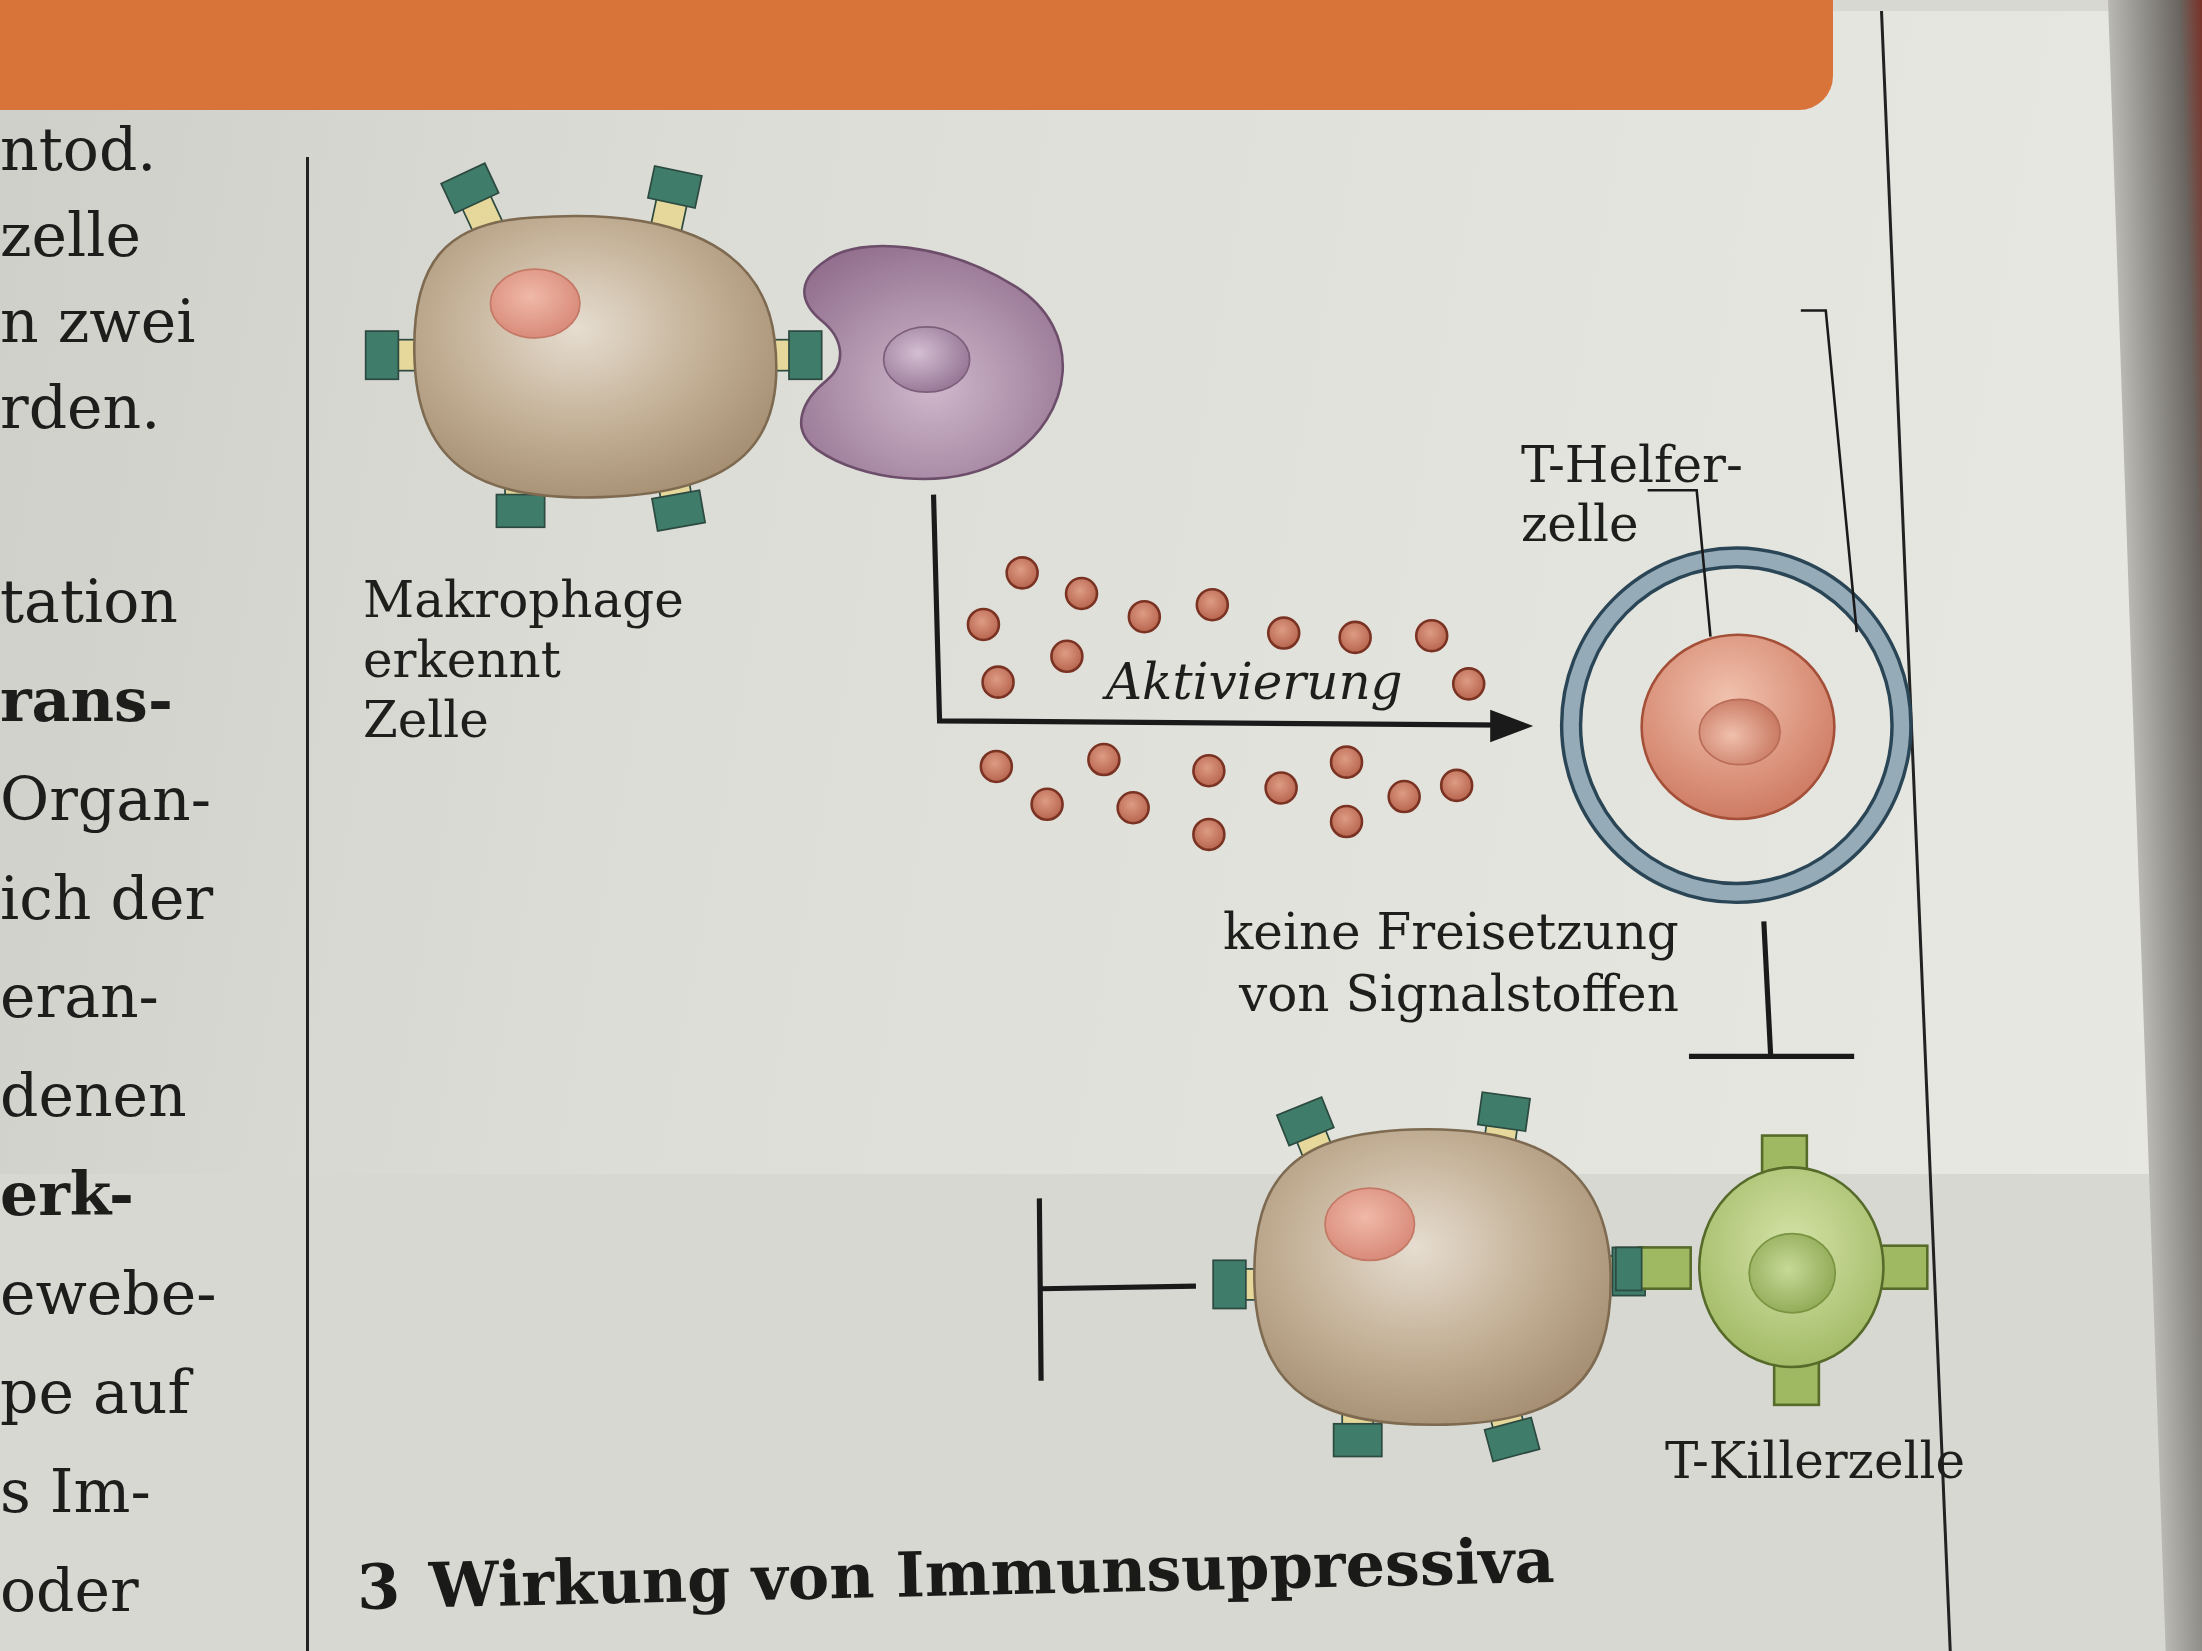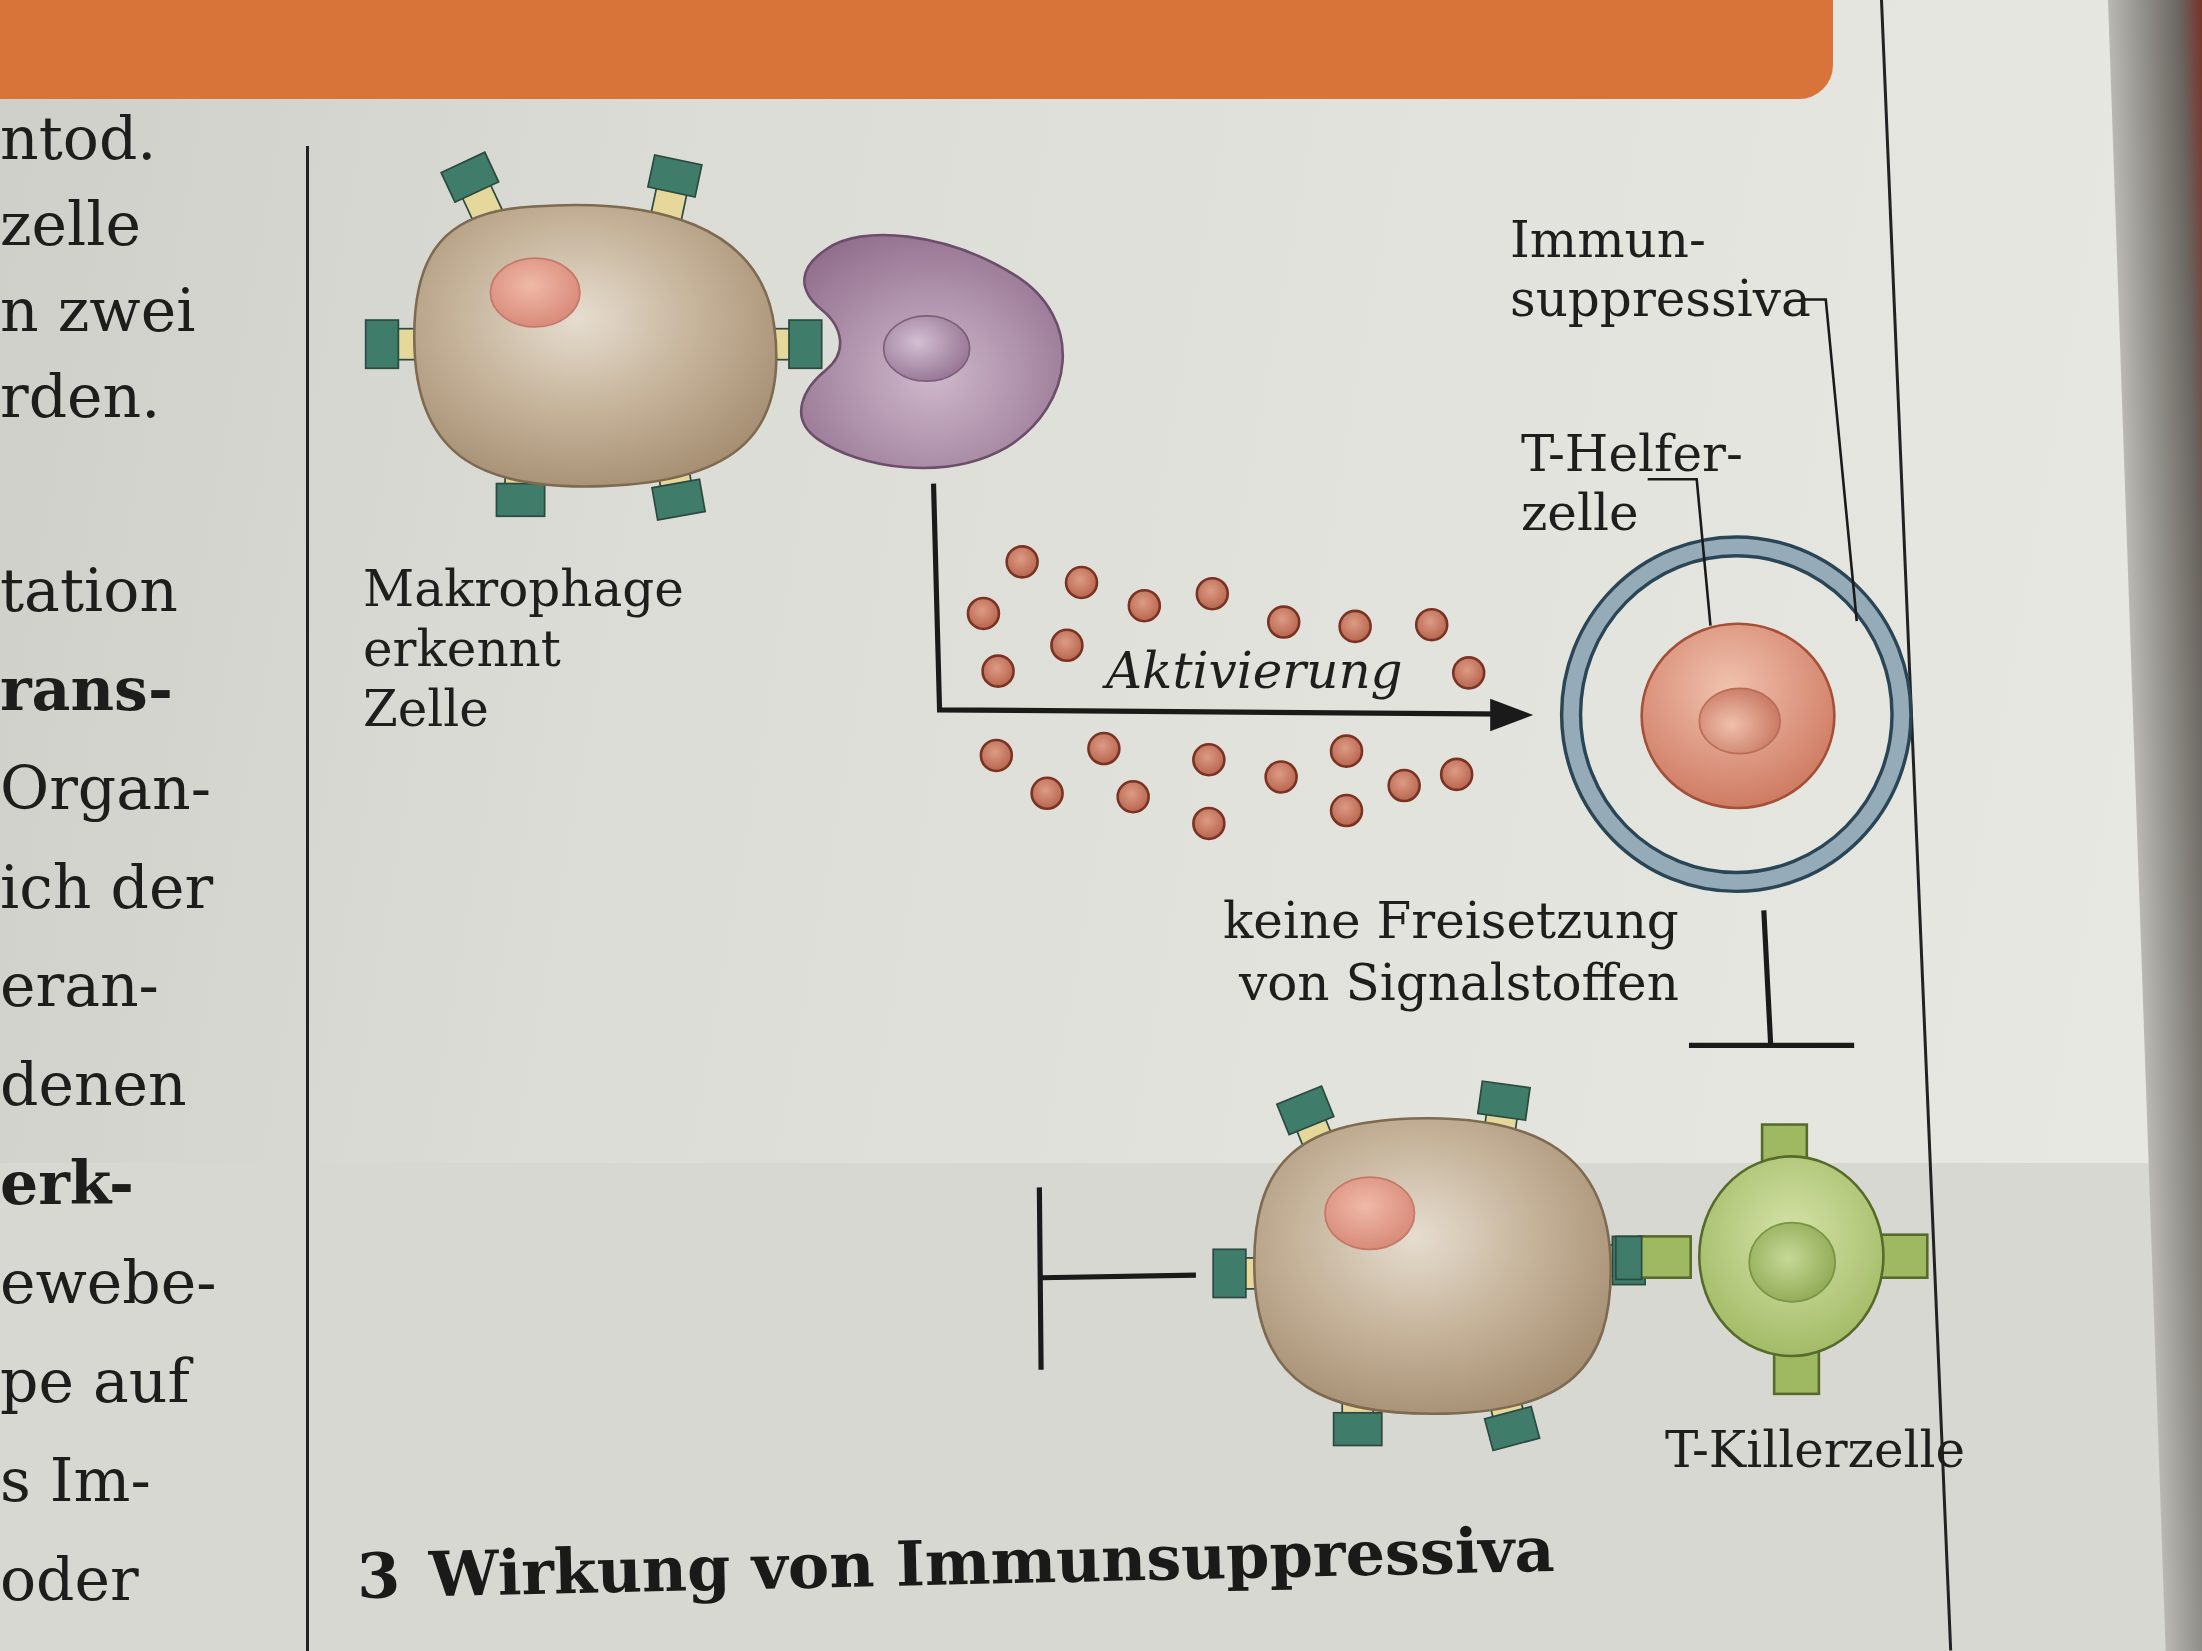--- a/index.html
+++ b/index.html
@@ -2,21 +2,21 @@
 <html style="font-size:13.8px"><head>
 <meta charset="utf-8">
 <style>
   html, body { margin:0; padding:0; }
   body {
     width:2203px; height:1652px; overflow:hidden; position:relative;
     background:#d8d8d3;
     font-family:"DejaVu Serif","Liberation Serif",serif;
   }
   .page {
-    position:absolute; left:0; top:0; width:2151px; height:1163px;
+    position:absolute; left:0; top:11px; width:2151px; height:1163px;
     background:linear-gradient(100deg,#cfcfca 0%,#dcdcd7 30%,#e2e2dc 60%,#e8e8e3 100%);
   }
   .book-edge {
     position:absolute; right:0; top:0; width:95px; height:1652px;
     background:linear-gradient(90deg,#b9b8b2 0%,#8e8c86 40%,#6a6560 75%,#7a2f25 100%);
     transform:skewX(2deg); transform-origin:top;
   }
   .orange-band {
     position:absolute; left:-17px; top:-34px; width:1850px; height:133px;
     background:#d8743a; border-radius:0 0 34px 0;
@@ -217,24 +217,20 @@
   </svg>
 
   <div class="label" style="left:363px; top:559px;">
     <div>Makrophage</div>
     <div>erkennt</div>
     <div>Zelle</div>
   </div>
 
   <div class="label" style="left:1106px; top:641px;font-style:italic;">Aktivierung</div>
 
-  <div class="label" style="left:1510px; top:211px; line-height:59px;">
-    <div>Immun-</div>
-    <div>suppressiva</div>
-  </div>
 
   <div class="label" style="left:1521px; top:391px; line-height:59px;margin-top:34px;">
     <div>T-Helfer-</div>
     <div>zelle</div>
   </div>
 
   <div class="label" style="left:1223px; top:890px; line-height:62px;text-align:right;">
     <div>keine Freisetzung</div>
     <div>von Signalstoffen</div>
   </div>

